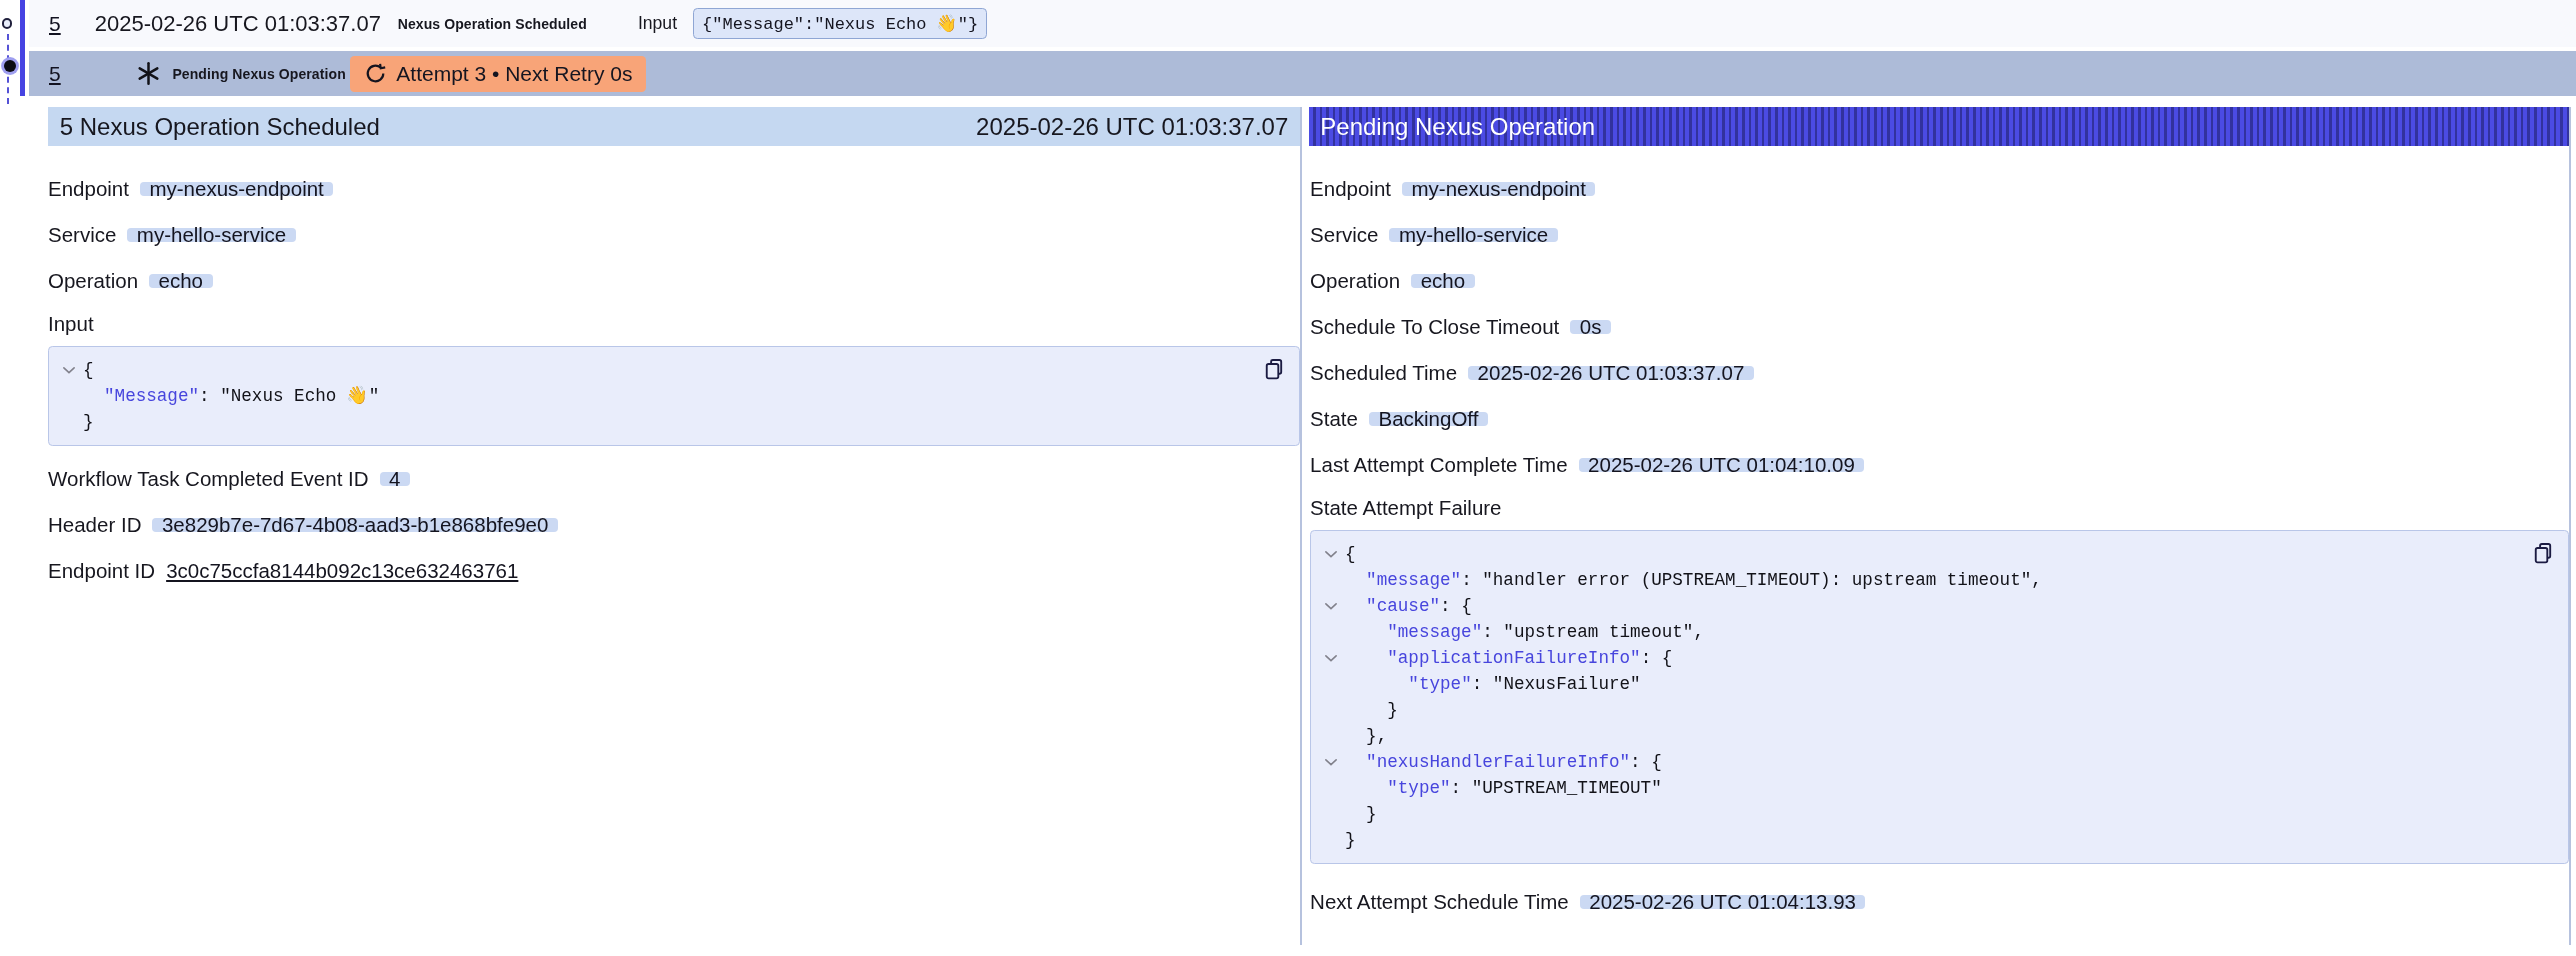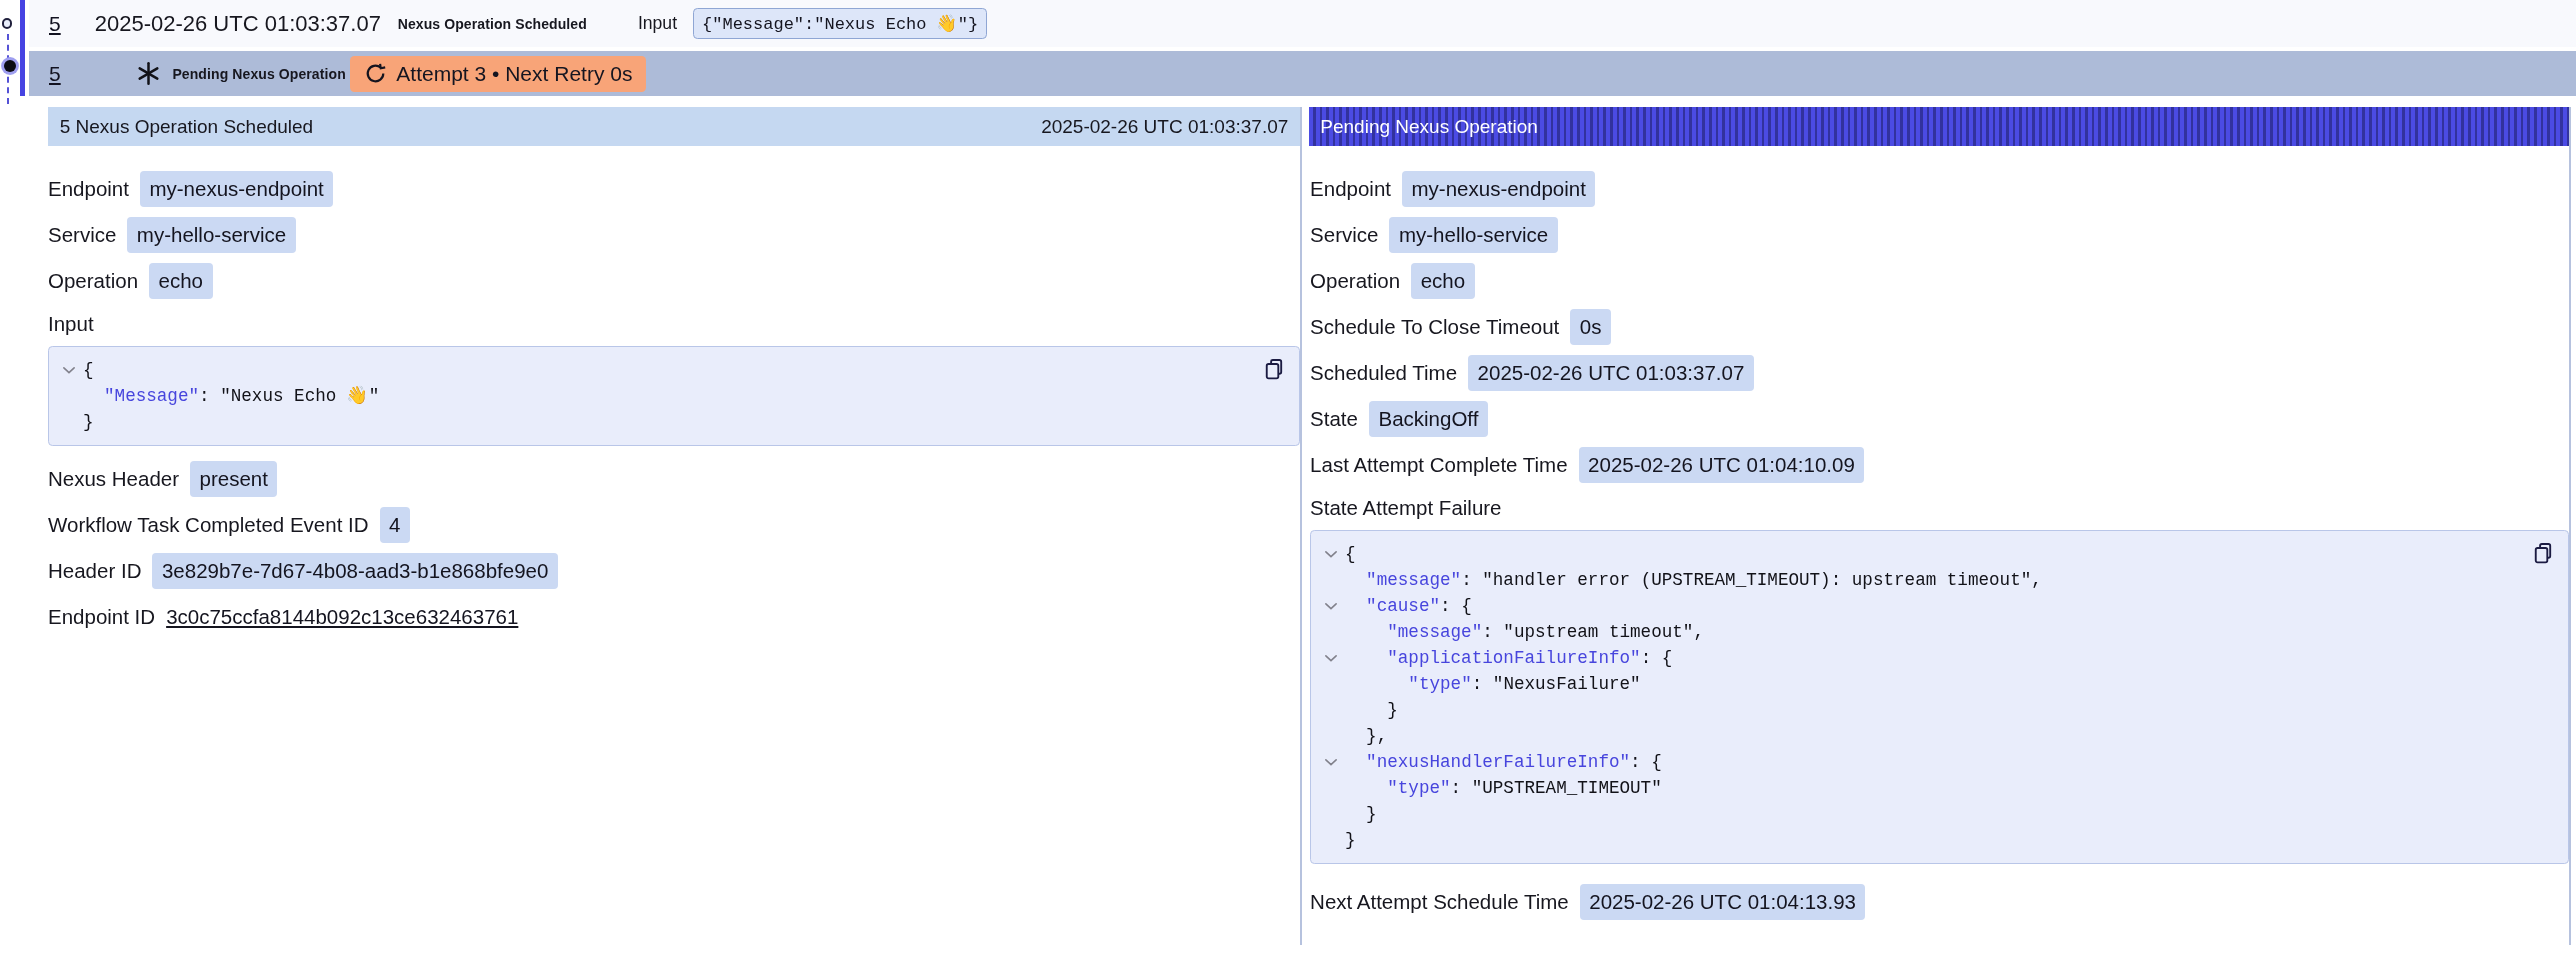--- a/index.html
+++ b/index.html
@@ -40,32 +40,32 @@
   .retry-badge {
     margin-left:4px; background:var(--retry-bg); border-radius:4.4px;
     padding:5.9px 14px; display:flex; align-items:center; gap:9.5px; font-size:21px; color:#151520;
   }
   
   .panels { display:flex; margin-left:48px; margin-top:11px; align-items:stretch; }
   .panel-left  { width:1254px; border-right:2.2px solid var(--divider); min-height:838px; }
   .panel-right { width:1262px; margin-left:6.6px; border-right:2.9px solid var(--divider); min-height:838px; }
   .panel-header {
     height:39px; display:flex; align-items:center; justify-content:space-between;
-    padding:0 11.7px; font-size:19px; font-weight:500; background:var(--panel-header-bg);gap:29px;
+    padding:0 11.7px; font-size:24px; font-weight:500; background:var(--panel-header-bg);gap:29px;
   }
   .panel-header.striped {
     background:repeating-linear-gradient(90deg, var(--stripe-a) 0 4px, var(--stripe-b) 4px 6.6px);
     color:#ffffff;
   }
   .panel-body { padding-top:28px; }
   .panel-right .panel-body { padding-left:1.5px; }
   .field { display:flex; align-items:center; margin-bottom:17px; height:29px; }
   .field-label { font-size:20.5px; margin-right:11px; }
   .badge {
-    background:var(--badge-bg); border-radius:4px; padding:0 9.5px; height:36px;
+    background:var(--badge-bg); border-radius:4px; padding:0 9.5px; height:14px;
     display:inline-flex; align-items:center; font-size:20.5px; color:#14141f;
   }
   .link-value { font-size:20.5px; color:#14141f; text-decoration:underline; cursor:pointer; }
   .section-label { font-size:20.5px; margin-bottom:9.5px; }
   
   .code-block {
     position:relative; background:var(--code-bg); border:1.5px solid var(--code-border);
     border-radius:4.4px; padding:10.3px 44px 10.3px 5.9px; margin-bottom:17.6px;
   }
   .code-line { display:flex; font-family:"Liberation Mono", monospace; font-size:17.6px; line-height:26px; color:#121218; }
@@ -155,24 +155,20 @@
           <div class="code-line">
             <span class="code-gutter"></span>
             <span class="code-content"><span class="tok-plain">  </span><span class="tok-key">"Message"</span><span class="tok-plain">: "Nexus Echo 👋"</span></span>
           </div>
           <div class="code-line">
             <span class="code-gutter"></span>
             <span class="code-content"><span class="tok-plain">}</span></span>
           </div>
         </div>
       <div class="field">
-        <span class="field-label">Nexus Header</span>
-        <span class="badge">present</span>
-      </div>
-      <div class="field">
         <span class="field-label">Workflow Task Completed Event ID</span>
         <span class="badge">4</span>
       </div>
       <div class="field">
         <span class="field-label">Header ID</span>
         <span class="badge">3e829b7e-7d67-4b08-aad3-b1e868bfe9e0</span>
       </div>
       <div class="field">
         <span class="field-label">Endpoint ID</span>
         <a class="link-value">3c0c75ccfa8144b092c13ce632463761</a>

